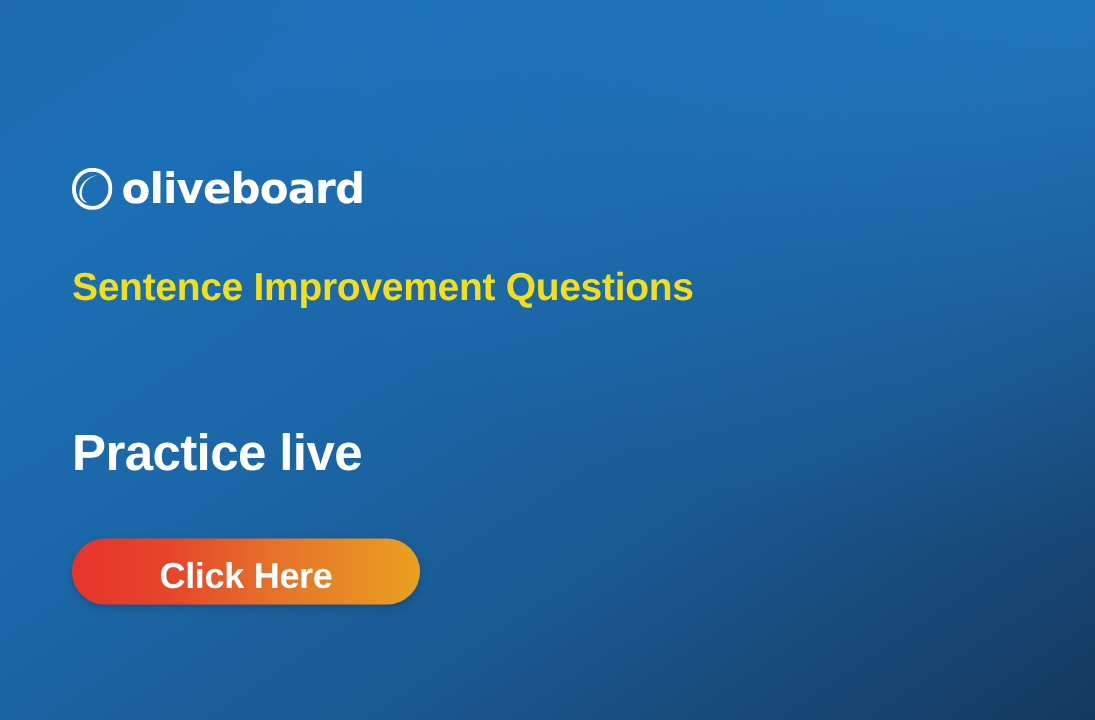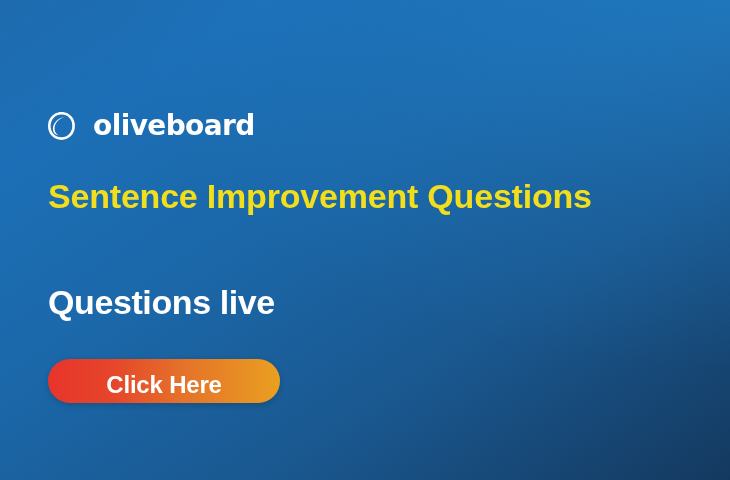--- a/index.html
+++ b/index.html
@@ -50,21 +50,21 @@
     z-index: 2;
   }
 
   
   .logo {
     position: absolute;
     left: 0;
     top: 109px;
     display: flex;
     align-items: center;
-    gap: 18px;
+    gap: 6px;
     height: 34px;
   }
   .logo-mark {
     width: 27px;
     height: 28px;
     flex: 0 0 auto;
     display: block;
   }
   .logo-word {
     color: #ffffff;
@@ -76,21 +76,21 @@
     font-family: "DejaVu Sans", sans-serif;
   }
 
   
   .headline {
     position: absolute;
     left: 0;
     top: 177px;
     margin: 0;
     color: #F3DE1C;
-    font-size: 34px;
+    font-size: 26px;
     font-weight: 700;
     line-height: 1.15;
     letter-spacing: -0.2px;
     white-space: nowrap;
   }
 
   
   .subheadline {
     position: absolute;
     left: 0;
@@ -136,18 +136,18 @@
     <div class="logo">
       <svg class="logo-mark" viewBox="0 0 27 28" aria-hidden="true">
         <path d="M13.6 1.2 C20.6 1.2 25.6 6.6 25.6 13.7 C25.6 21.0 20.4 26.6 13.4 26.6 C6.4 26.6 1.3 21.1 1.3 14.0 C1.3 6.8 6.6 1.2 13.6 1.2 Z" fill="none" stroke="#FFFFFF" stroke-width="2.6"></path>
         <path d="M18.8 4.4 C12.2 5.4 7.4 9.6 6.6 15.3 C6.1 18.9 7.6 21.8 10.4 23.2 C7.2 23.0 4.9 20.4 4.9 16.8 C4.9 10.6 10.8 5.0 18.8 4.4 Z" fill="#FFFFFF"></path>
       </svg>
       <span class="logo-word">oliveboard</span>
     </div>
 
     <h1 class="headline">Sentence Improvement Questions</h1>
 
-    <h2 class="subheadline">Questions live</h2>
+    <h2 class="subheadline">Practice live</h2>
 
     <button class="cta">Click Here</button>
 
   </div>
 </div>
 
 </body></html>

